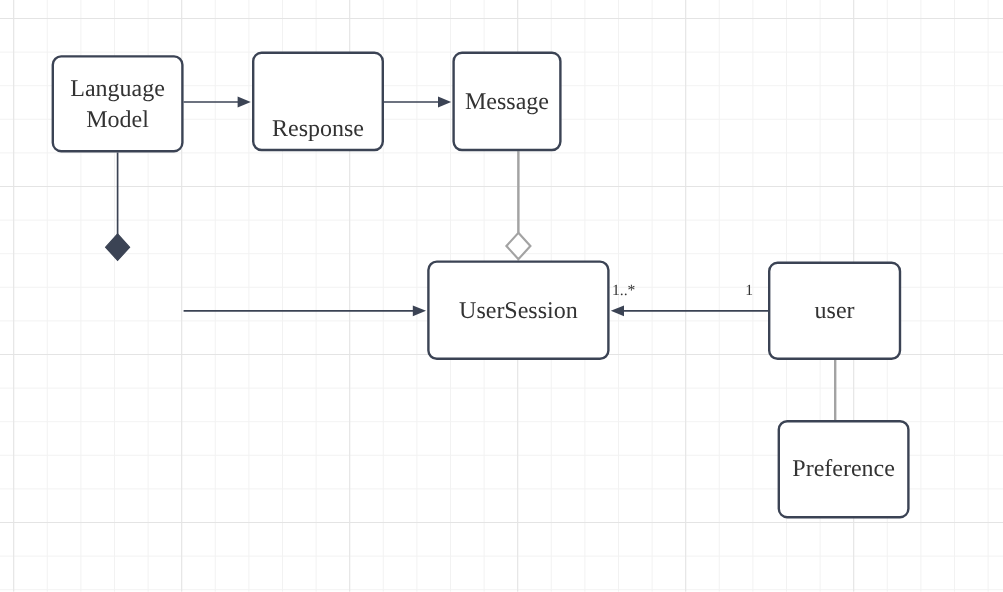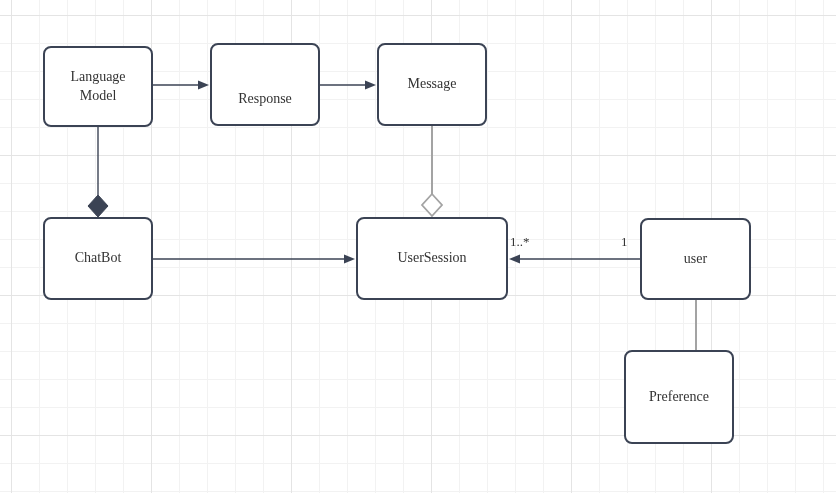--- a/index.html
+++ b/index.html
@@ -33,31 +33,31 @@
   .diamond-filled{fill:var(--stroke-dark);stroke:var(--stroke-dark);stroke-width:1;}
   .diamond-hollow{fill:var(--node-fill);stroke:var(--stroke-gray);stroke-width:1.8;}
   .node{
     position:absolute;
     box-sizing:border-box;
     background:var(--node-fill);
     border:2px solid var(--stroke-dark);
     border-radius:8px;
     display:flex;align-items:center;justify-content:center;
     text-align:center;
-    font-size:14px;line-height:1.3;
+    font-size:20px;line-height:1.3;
     color:var(--text);
-    padding:16px 10px;
+    padding:4px 10px;
   }
   .node-language-model{left:43px;top:46px;width:110px;height:81px;}
   .node-response{left:210px;top:43px;width:110px;height:83px;align-items:flex-end;}
-  .node-message{left:377px;top:43px;width:110px;height:83px;}
+  .node-message{left:377px;top:43px;width:91px;height:83px;}
   .node-chatbot{left:43px;top:217px;width:110px;height:83px;}
   .node-usersession{left:356px;top:217px;width:152px;height:83px;}
   .node-user{left:640px;top:218px;width:111px;height:82px;}
-  .node-preference{left:624px;top:350px;width:110px;height:94px;}
+  .node-preference{left:648px;top:350px;width:110px;height:82px;}
   .edge-label{
     position:absolute;
     font-size:13px;color:var(--text);
     white-space:nowrap;
   }
   .label-target-multiplicity{left:510px;top:234px;}
   .label-source-multiplicity{left:621px;top:234px;}
 </style>
 </head>
 <body>
@@ -89,23 +89,20 @@
 
   <div class="node node-language-model">
     <span>Language Model</span>
   </div>
   <div class="node node-response">
     <span>Response</span>
   </div>
   <div class="node node-message">
     <span>Message</span>
   </div>
-  <div class="node node-chatbot">
-    <span>ChatBot</span>
-  </div>
   <div class="node node-user">
     <span>user</span>
   </div>
   <div class="node node-usersession">
     <span>UserSession</span>
   </div>
   <div class="node node-preference">
     <span>Preference</span>
   </div>
 

